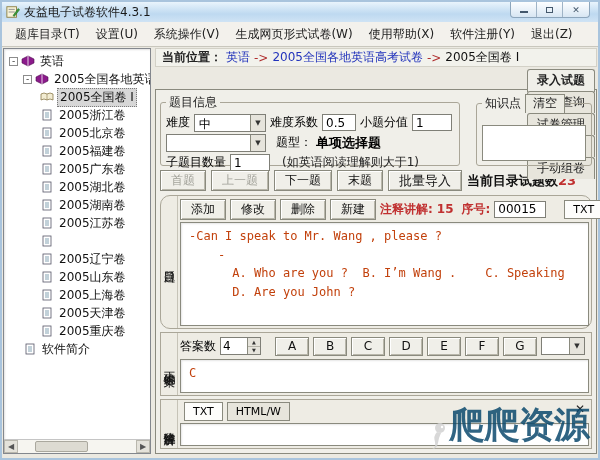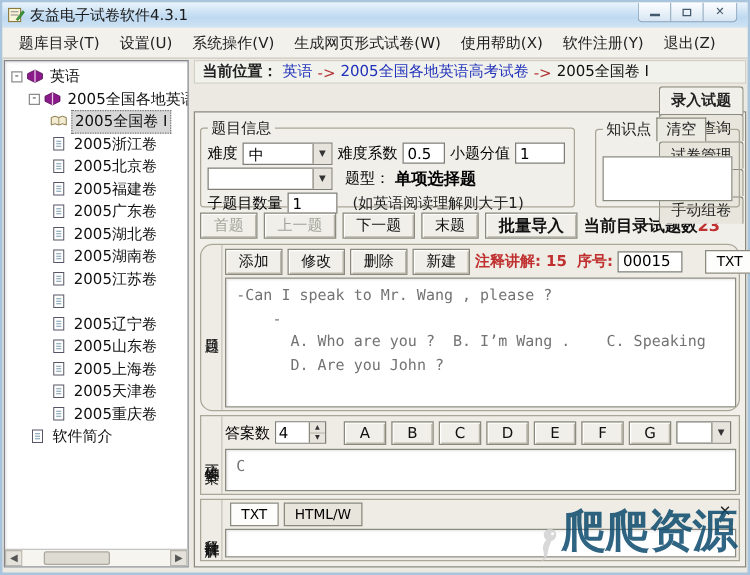--- a/index.html
+++ b/index.html
@@ -86,40 +86,40 @@
     display:flex; align-items:center; justify-content:center; }
   .qtype { font-weight:bold; font-size:13px; }
   .hint { font-size:12px; color:#222; }
 
   
   .nav-row { display:flex; align-items:center; gap:5px; height:23px; }
   .btn { display:inline-flex; align-items:center; justify-content:center; background:#f0efe9;
     border:1px solid #8a8a7e; box-shadow:inset 1px 1px 0 #fff, inset -1px -1px 0 #b9b7ab;
     font-size:12px; height:21px; padding:3px 10px; color:#111; font-family:inherit; }
   .btn.disabled { color:#a2a29a; }
-  .btn.bold { font-weight:bold; font-size:13px; }
+  .btn.bold { font-weight:normal; font-size:13px; }
   .count-wrap { font-size:13px; font-weight:bold; color:#111; white-space:nowrap; }
   .count-red { color:#c03030; }
 
   
   .section { display:flex; border:1px solid #aaa698; background:#eeece4; }
   .q-section { flex:1; min-height:0;border-radius:10px; }
   .a-section { height:64px; }
   .n-section { height:50px; position:relative; }
   .vlabel { width:17px; display:flex; align-items:center; justify-content:center;
     border-right:1px solid #c6c3b7; }
   .vlabel span { writing-mode:vertical-rl; text-orientation:upright; font-size:12px; letter-spacing:1px; color:#111; }
   .sec-body { flex:1; display:flex; flex-direction:column; min-width:0; padding:2px; gap:2px; }
   .sec-toolbar { display:flex; align-items:center; gap:4px; height:22px; white-space:nowrap; }
   .red { color:#c03030; font-weight:bold; font-size:12px; }
   .minitab { font-size:11px; padding:2px 8px; border:1px solid #8a8a7e; background:#e7e5dc; }
   .minitab.active { background:#fdfdfb; }
   .text-area { flex:1; background:#fff; border:1px solid #8a8a7e; box-shadow:inset 1px 1px 2px rgba(0,0,0,.1);
     padding:4px 8px; font-family:"DejaVu Sans Mono","Liberation Mono",monospace; font-size:12px;
-    line-height:1.55; white-space:pre-wrap; overflow:hidden; color:#737373; }
+    line-height:1.55; white-space:pre-wrap; overflow:hidden; color:#c2410c; }
   .spacer { flex:1; }
 
   
   .spin { display:inline-flex; border:1px solid #7f7f77; background:#fff; height:18px; }
   .spin input { border:none; width:26px; font-size:12px; padding:0 2px; font-family:inherit; }
   .spin-btns { display:flex; flex-direction:column; width:13px; border-left:1px solid #8a8a7e; }
   .spin-btns div { flex:1; background:#e6e4dc; font-size:5px; color:#333; display:flex;
     align-items:center; justify-content:center; border-bottom:1px solid #b5b3a9; }
   .spin-btns div:last-child { border-bottom:none; }
   .opt-btn { width:34px; padding:0; height:19px; }

